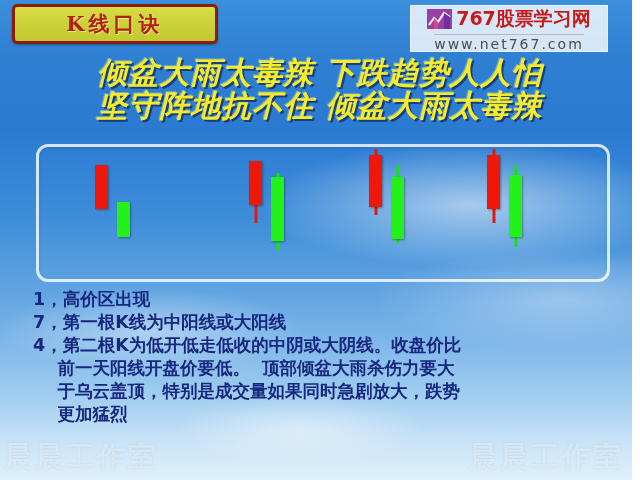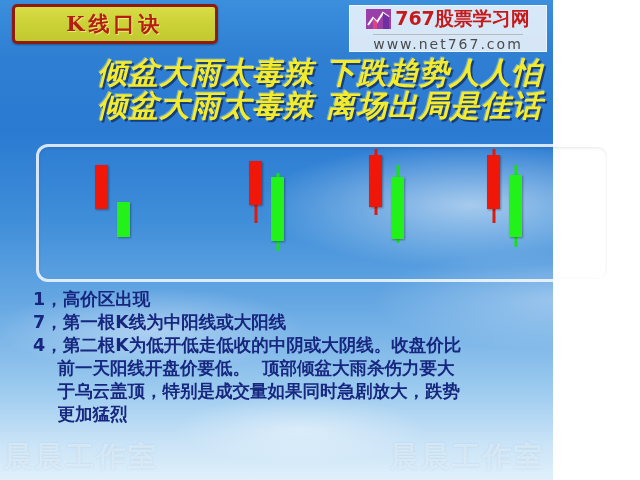--- a/index.html
+++ b/index.html
@@ -1,21 +1,21 @@
 <!DOCTYPE html>
 <html><head>
 <meta charset="utf-8">
 <style>
   html,body{margin:0;padding:0;}
   body{
     width:640px;height:480px;overflow:hidden;
     font-family:"DejaVu Sans","Liberation Sans",sans-serif;
   }
   #stage{
-    position:relative;width:553px;height:480px;
+    position:relative;width:632px;height:480px;
     background:
       radial-gradient(ellipse 300px 90px at 470px 205px, rgba(255,255,255,.55), rgba(255,255,255,0) 70%),
       radial-gradient(ellipse 220px 60px at 150px 330px, rgba(255,255,255,.40), rgba(255,255,255,0) 70%),
       radial-gradient(ellipse 260px 70px at 560px 300px, rgba(255,255,255,.35), rgba(255,255,255,0) 72%),
       radial-gradient(ellipse 180px 50px at 300px 430px, rgba(255,255,255,.45), rgba(255,255,255,0) 70%),
       linear-gradient(180deg,
         #3b8fdc 0px,
         #2f7fd3 55px,
         #2a7ad2 130px,
         #3f8ed9 220px,
@@ -33,21 +33,21 @@
     display:flex;align-items:center;justify-content:center;
   }
   #banner-text{
     color:#b41e10;font-size:21px;font-weight:bold;letter-spacing:4px;
     font-family:"DejaVu Serif","Liberation Serif",serif;
     text-shadow:1px 1px 0 rgba(255,255,160,.6);
     white-space:nowrap;
   }
   
   #logo{
-    position:absolute;right:6px;top:5px;width:196px;height:45px;
+    position:absolute;right:24px;top:5px;width:196px;height:45px;
     background:rgba(255,255,255,.80);
     border:1px solid rgba(255,255,255,.55);
     display:flex;flex-direction:column;align-items:center;justify-content:center;
   }
   #logo-row{display:flex;align-items:center;gap:4px;height:24px;}
   #logo-mark{
     width:25px;height:20px;background:#9a3fa8;position:relative;overflow:hidden;flex:0 0 auto;
   }
   #logo-mark svg{position:absolute;left:0;top:0;}
   #logo-name{color:#c61a1a;font-size:19px;font-weight:bold;line-height:1;white-space:nowrap;}
@@ -114,21 +114,21 @@
           <polygon points="17,4 23,8 23,20 17,20" fill="#6f2fa0"></polygon>
         </svg>
       </span>
       <span id="logo-name">767股票学习网</span>
     </div>
     <div id="logo-url">www.net767.com</div>
   </div>
 
   <div id="couplet">
     <div class="couplet-line">倾盆大雨太毒辣 下跌趋势人人怕</div>
-    <div class="couplet-line">倾盆大雨太毒辣 离场出局是佳话</div>
+    <div class="couplet-line">坚守阵地抗不住 倾盆大雨太毒辣</div>
   </div>
 
   <div id="chart-panel">
       <div class="pair" style="left: 56px;">
         <div class="candle up" style="left: 0px; width: 13px; top: 0px; height: 132px;">
           <div class="wick" style="top: 18px; height: 44px;"></div>
           <div class="body" style="top: 18px; height: 44px;"></div>
         </div>
         <div class="candle down" style="left: 22px; width: 13px; top: 0px; height: 132px;">
           <div class="wick" style="top: 55px; height: 35px;"></div>

